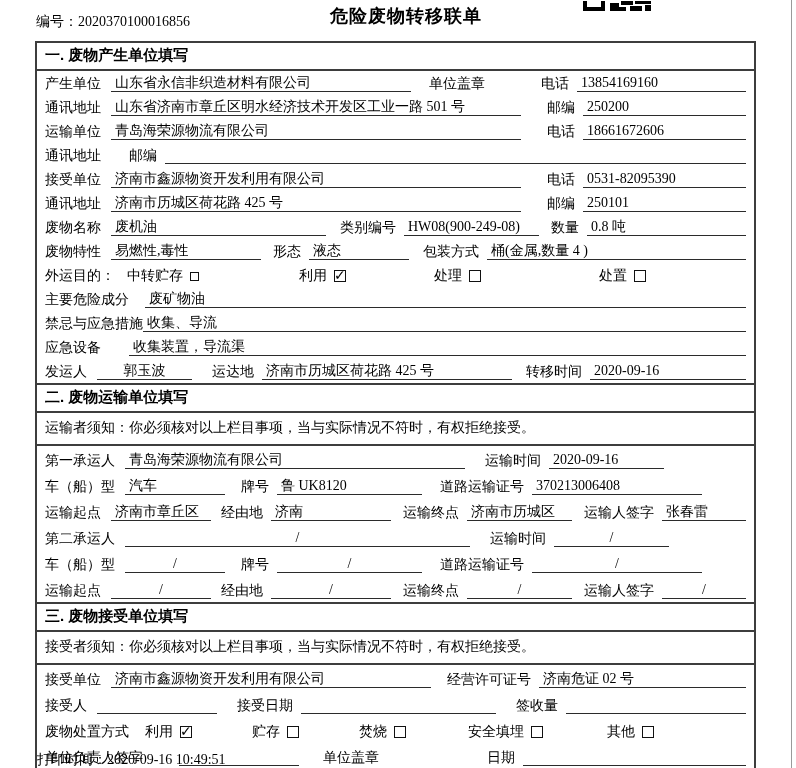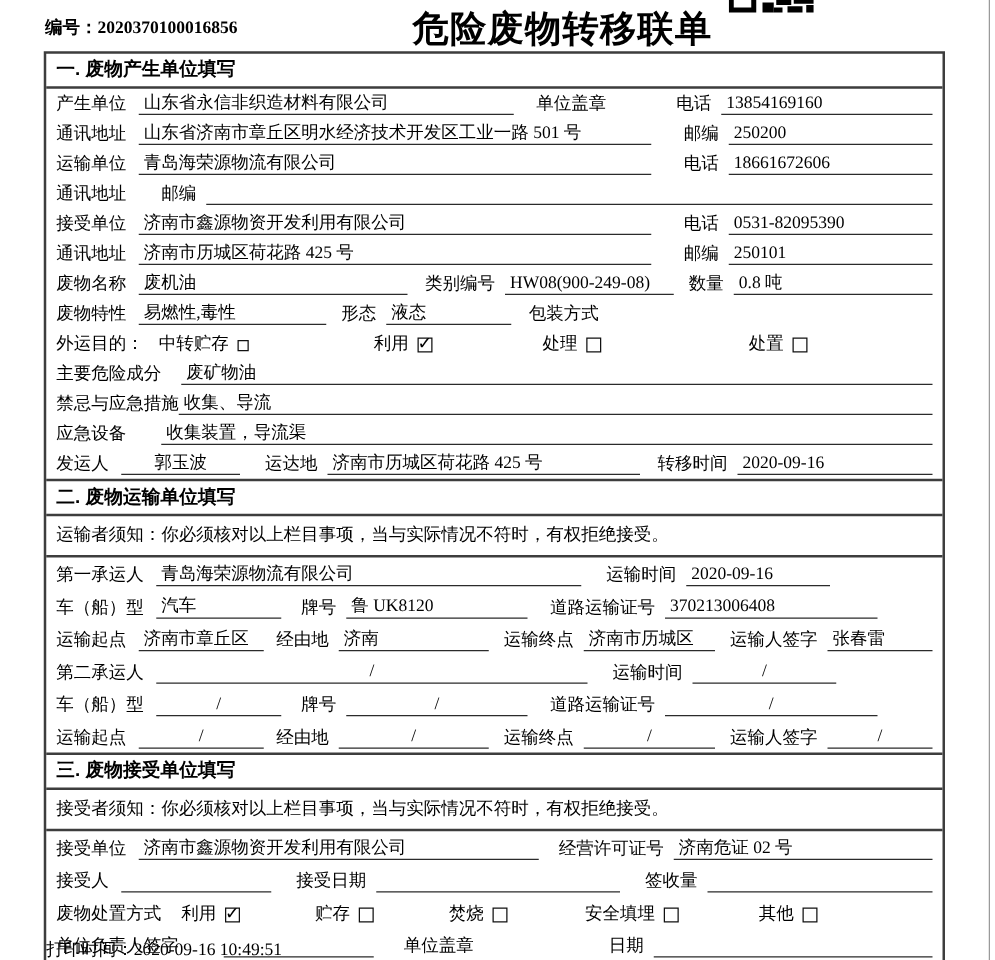--- a/index.html
+++ b/index.html
@@ -2,23 +2,23 @@
 <html><head>
 <meta charset="utf-8">
 <style>
   * { box-sizing: border-box; margin: 0; padding: 0; }
   html, body { background: #ffffff; }
   .page {
     position: relative; width: 796px; height: 768px; background: #fff;
     color: #000; font-family: "Liberation Serif", "DejaVu Serif", serif;
     font-size: 14px; overflow: hidden;
   }
-  .serial { position: absolute; left: 36px; top: 13px; white-space: nowrap; font-weight: bold; }
+  .serial { position: absolute; left: 36px; top: 13px; white-space: nowrap; }
   .title {
-    position: absolute; left: 330px; top: 4px; font-size: 29px; font-weight: 700;
+    position: absolute; left: 330px; top: 4px; font-size: 18px; font-weight: 700;
     letter-spacing: 1px; white-space: nowrap;
     font-family: "Liberation Sans", "DejaVu Sans", sans-serif;
   }
   .qr { position: absolute; left: 583px; top: 0; }
   .page-edge { position: absolute; left: 791px; top: 0; width: 1px; height: 768px; background: #9a9a9a; }
   .form { position: absolute; left: 35px; top: 41px; width: 721px; border: 2px solid #3d3d3d; background: #fff; }
   .sec {
     font-weight: 700; font-size: 15px; padding: 3px 8px 4px;
     border-bottom: 2px solid #3d3d3d; font-family: "Liberation Sans", "DejaVu Sans", sans-serif;
   }
@@ -121,20 +121,21 @@
       <span class="lb" style="margin-left:12px">数量</span>
       <span class="u grow">0.8 吨</span>
     </div>
 
     <div class="row">
       <span class="lb" style="width:58px">废物特性</span>
       <span class="u" style="width:150px">易燃性,毒性</span>
       <span class="lb" style="margin-left:12px">形态</span>
       <span class="u" style="width:100px">液态</span>
       <span class="lb" style="margin-left:14px">包装方式</span>
+      <span class="u grow">桶(金属,数量 4 )</span>
     </div>
 
     <div class="row">
       <span class="lb">外运目的：</span>
       <span class="lb" style="margin-left:12px">中转贮存</span>
       <span class="cb sm"></span>
       <span class="lb" style="margin-left:100px">利用</span>
       <span class="cb checked"></span>
       <span class="lb" style="margin-left:88px">处理</span>
       <span class="cb"></span>

